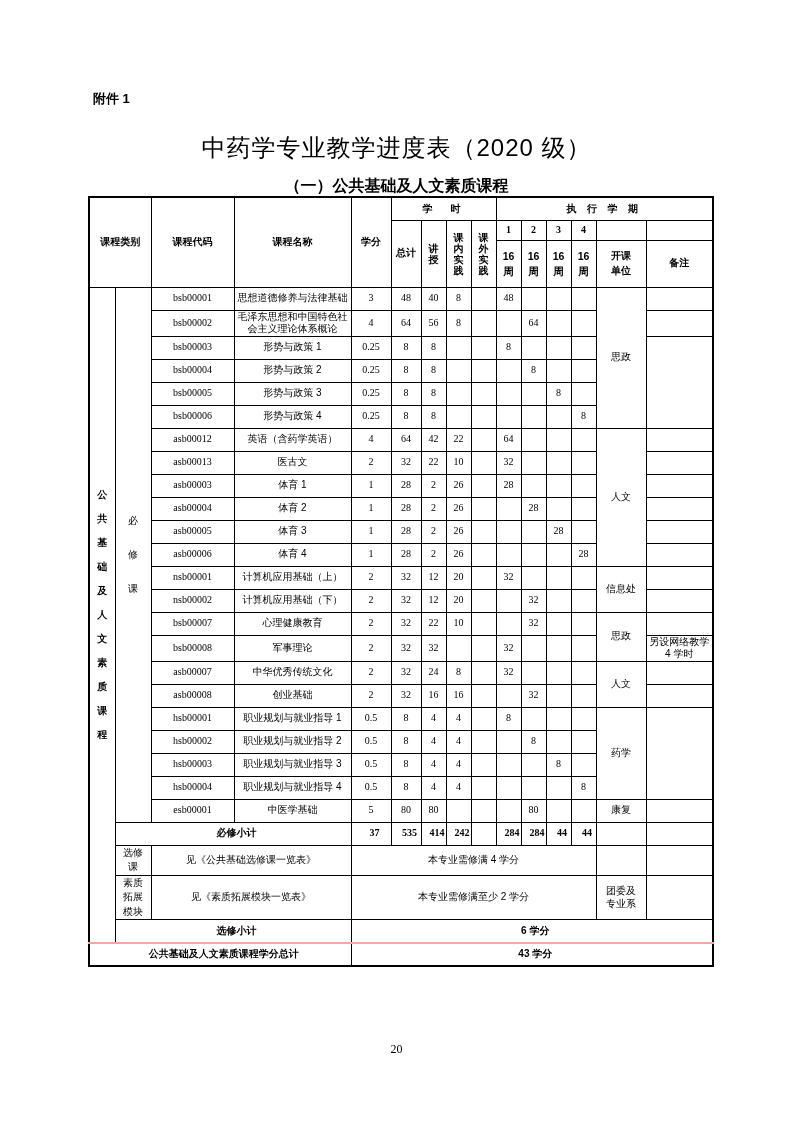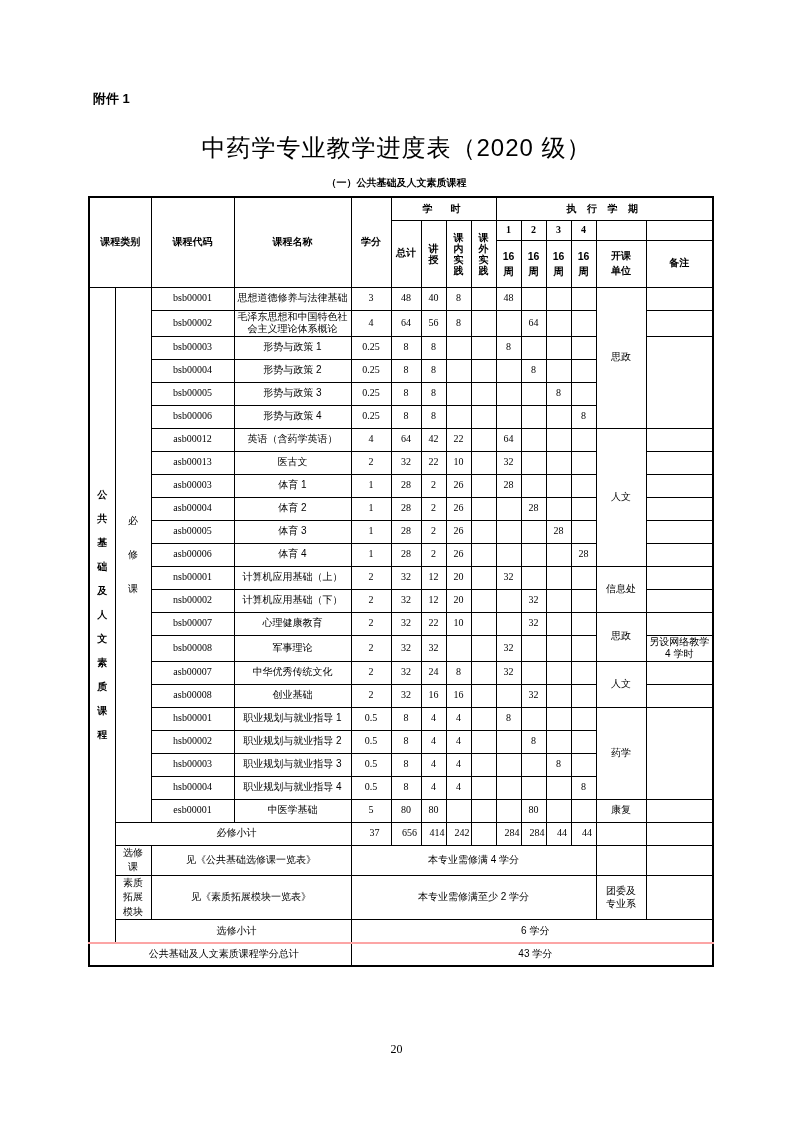--- a/index.html
+++ b/index.html
@@ -5,21 +5,21 @@
   html,body { margin:0; padding:0; }
   body {
     width:793px; height:1122px; background:#ffffff; color:#000;
     font-family:"Liberation Sans","DejaVu Sans",sans-serif;
     position:relative; overflow:hidden;
   }
   .attachment { position:absolute; left:93px; top:90px; font-size:13px; font-weight:bold; }
   .doc-title  { position:absolute; left:0; top:132px; width:100%; text-align:center;
                 font-size:24px; font-weight:normal; letter-spacing:1px; }
   .doc-subtitle { position:absolute; left:0; top:176px; width:100%; text-align:center;
-                font-size:10px; font-weight:bold; }
+                font-size:16px; font-weight:bold; }
   .page-number { position:absolute; left:0; top:1042px; width:100%; text-align:center;
                 font-size:12px; font-family:"Liberation Serif","DejaVu Serif",serif; }
 
   table.ctable {
     position:absolute; left:88px; top:196px; width:624px;
     border-collapse:collapse; table-layout:fixed;
     border:2px solid #000;
   }
   .ctable td, .ctable th {
     border:1px solid #000; padding:0 1px; text-align:center; vertical-align:middle;
@@ -28,21 +28,21 @@
   .ctable th { font-weight:bold; }
   .ctable thead tr.h1 { height:23px; }
   .ctable thead tr.h2 { height:20px; }
   .ctable thead tr.h3 { height:47px; }
   .ctable tbody tr { height:23px; }
   tr.hA { height:29px; } tr.hB { height:38px; } tr.hC { height:33px; }
   tr.hD { height:45px; } tr.hE { height:48px; } tr.hF { height:29px; } tr.hG { height:30px; }
 
   .num, .code { font-family:"Liberation Serif","DejaVu Serif",serif; font-size:10.5px; }
   .name { font-size:9.5px; }
-  .boldrow td { font-weight:normal;padding-left:8px; }
+  .boldrow td { font-weight:bold;padding-left:8px; }
 
   
   .vt  { display:block; margin:0 auto; word-break:break-all; width:11px; }
   .vt-cat { line-height:24px;font-weight:bold; }
   .vt-req { line-height:34px; }
   .vt-hdr { line-height:11px; }
   .vt2 { display:block; margin:0 auto; word-break:break-all; width:23px; line-height:1.45; }
   .vt3 { display:block; margin:0 auto; word-break:break-all; width:31px; line-height:1.35; }
   .weeks { display:block; margin:0 auto; word-break:break-all; width:15px; line-height:1.35;
            font-family:Liberation Sans, sans-serif; font-size:10.5px; }
@@ -447,21 +447,21 @@
       <td class="num"></td>
       <td class="num">80</td>
       <td class="num"></td>
       <td class="num"></td>
       <td>康复</td>
       <td></td>
     </tr>
     <tr class="boldrow">
       <td colspan="3">必修小计</td>
       <td class="num">37</td>
-      <td class="num">656</td>
+      <td class="num">535</td>
       <td class="num">414</td>
       <td class="num">242</td>
       <td class="num"></td>
       <td class="num">284</td>
       <td class="num">284</td>
       <td class="num">44</td>
       <td class="num">44</td>
       <td></td>
       <td></td>
     </tr>

